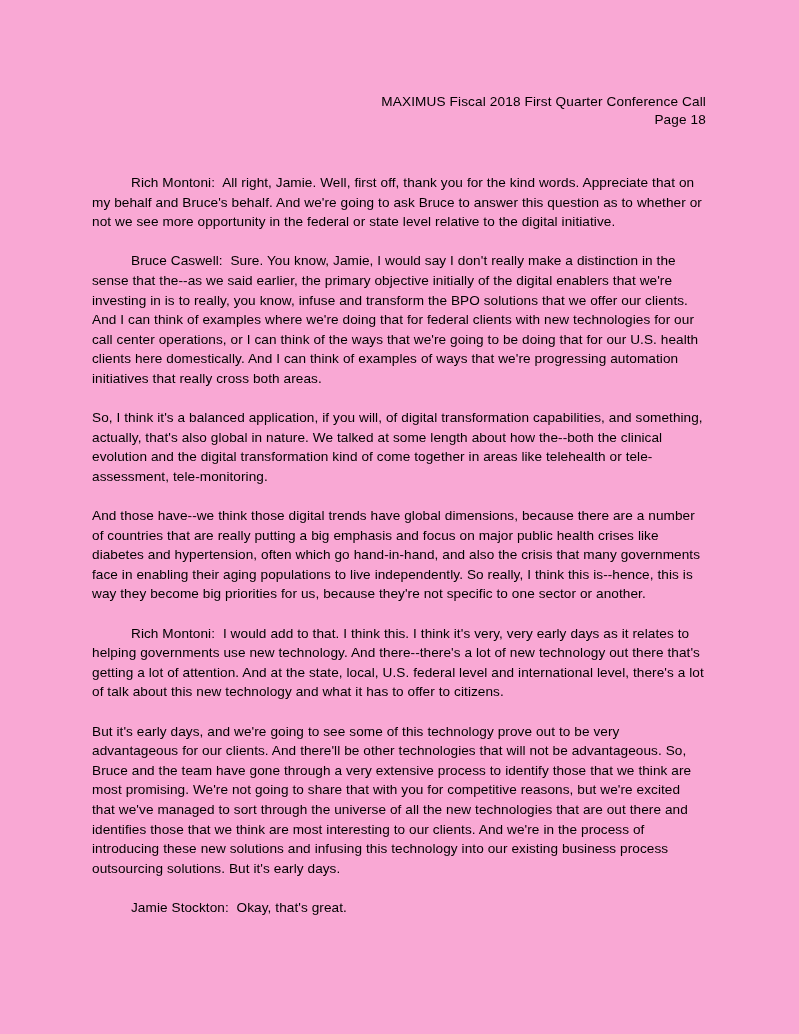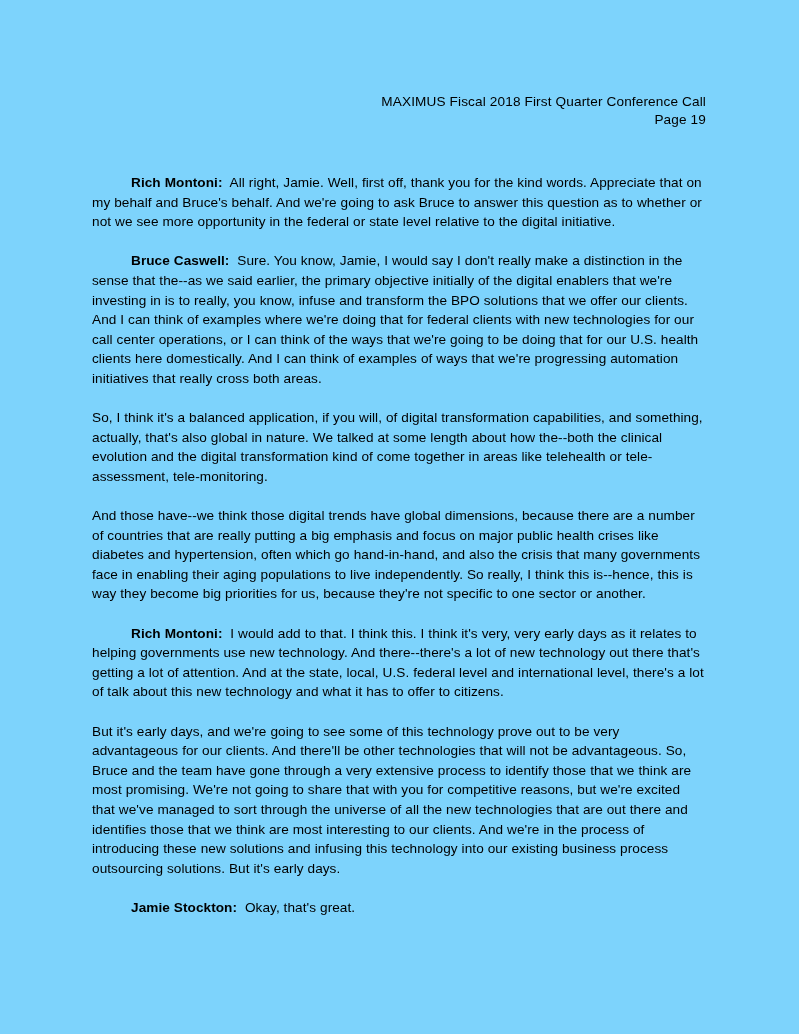--- a/index.html
+++ b/index.html
@@ -11,21 +11,21 @@
   body {
     font-family: "Liberation Sans", sans-serif;
     color: #000000;
     -webkit-font-smoothing: antialiased;
   }
   .page {
     position: relative;
     width: 799px;
     height: 1034px;
     margin: 0 auto;
-    background: #7dd3fc;
+    background: #f9a8d4;
     box-sizing: border-box;
     overflow: hidden;
   }
   
   .doc-header {
     position: absolute;
     top: 93px;
     left: 92px;
     width: 614px;
     text-align: right;
@@ -49,36 +49,36 @@
     line-height: 19.6px;
     text-align: left;
     margin: 0 0 19.6px 0;
     letter-spacing: 0.005em;
     word-spacing: 0.004em;
   }
   .para:last-child {
     margin-bottom: 8px;
   }
   .speaker {
-    font-weight: bold;
+    font-weight: normal;
     padding-left: 39px;
   }
   .speaker-gap {
     
     white-space: pre;
   }
 </style>
 </head>
 <body>
 
 <div class="page">
 
   <div class="doc-header">
     <span class="hline">MAXIMUS Fiscal 2018 First Quarter Conference Call</span>
-    <span class="hline">Page 19</span>
+    <span class="hline">Page 18</span>
   </div>
 
   <div class="transcript">
       <p class="para"><span class="speaker">Rich Montoni:</span><span class="speaker-gap">  </span><span>All right, Jamie. Well, first off, thank you for the kind words. Appreciate that on my behalf and Bruce's behalf. And we're going to ask Bruce to answer this question as to whether or not we see more opportunity in the federal or state level relative to the digital initiative.</span></p>
       <p class="para"><span class="speaker">Bruce Caswell:</span><span class="speaker-gap">  </span><span>Sure. You know, Jamie, I would say I don't really make a distinction in the sense that the--as we said earlier, the primary objective initially of the digital enablers that we're investing in is to really, you know, infuse and transform the BPO solutions that we offer our clients. And I can think of examples where we're doing that for federal clients with new technologies for our call center operations, or I can think of the ways that we're going to be doing that for our U.S. health clients here domestically. And I can think of examples of ways that we're progressing automation initiatives that really cross both areas.</span></p>
       <p class="para"><span>So, I think it's a balanced application, if you will, of digital transformation capabilities, and something, actually, that's also global in nature. We talked at some length about how the--both the clinical evolution and the digital transformation kind of come together in areas like telehealth or tele-assessment, tele-monitoring.</span></p>
       <p class="para"><span>And those have--we think those digital trends have global dimensions, because there are a number of countries that are really putting a big emphasis and focus on major public health crises like diabetes and hypertension, often which go hand-in-hand, and also the crisis that many governments face in enabling their aging populations to live independently. So really, I think this is--hence, this is way they become big priorities for us, because they're not specific to one sector or another.</span></p>
       <p class="para"><span class="speaker">Rich Montoni:</span><span class="speaker-gap">  </span><span>I would add to that. I think this. I think it's very, very early days as it relates to helping governments use new technology. And there--there's a lot of new technology out there that's getting a lot of attention. And at the state, local, U.S. federal level and international level, there's a lot of talk about this new technology and what it has to offer to citizens.</span></p>
       <p class="para"><span>But it's early days, and we're going to see some of this technology prove out to be very advantageous for our clients. And there'll be other technologies that will not be advantageous. So, Bruce and the team have gone through a very extensive process to identify those that we think are most promising. We're not going to share that with you for competitive reasons, but we're excited that we've managed to sort through the universe of all the new technologies that are out there and identifies those that we think are most interesting to our clients. And we're in the process of introducing these new solutions and infusing this technology into our existing business process outsourcing solutions. But it's early days.</span></p>
       <p class="para"><span class="speaker">Jamie Stockton:</span><span class="speaker-gap">  </span><span>Okay, that's great.</span></p>

